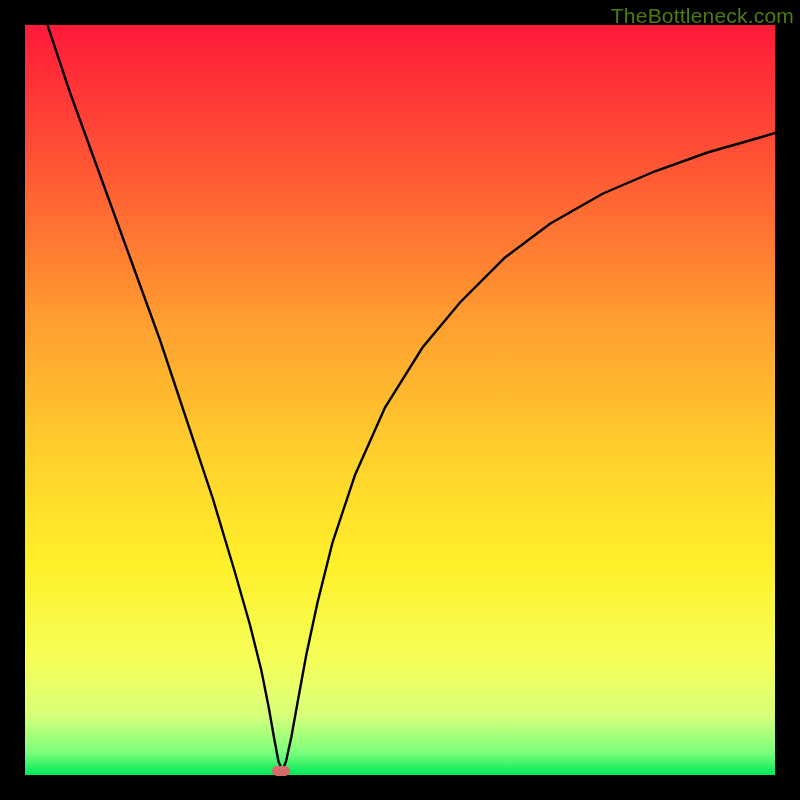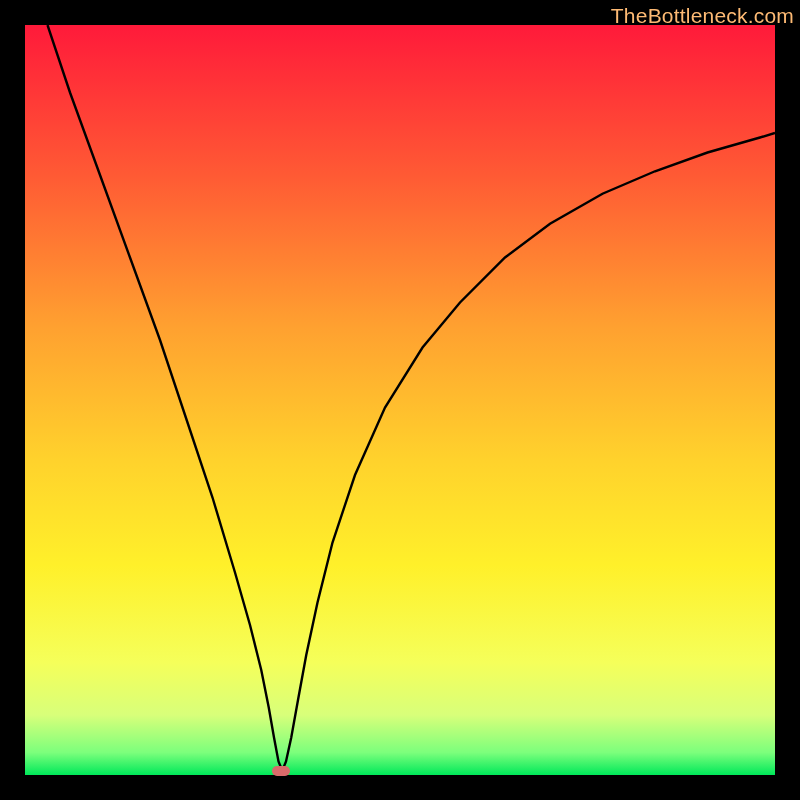--- a/index.html
+++ b/index.html
@@ -24,21 +24,21 @@
     position: absolute;
     left: 0;
     top: 0;
     width: 750px;
     height: 750px;
   }
   .attribution {
     position: absolute;
     top: 4px;
     right: 6px;
-    color: #fdba74;
+    color: #4d7c0f;
     font-size: 21px;
     font-weight: 400;
     letter-spacing: 0.2px;
   }
   .marker {
     position: absolute;
     width: 18px;
     height: 10px;
     background: #d96a6a;
     border-radius: 5px;

